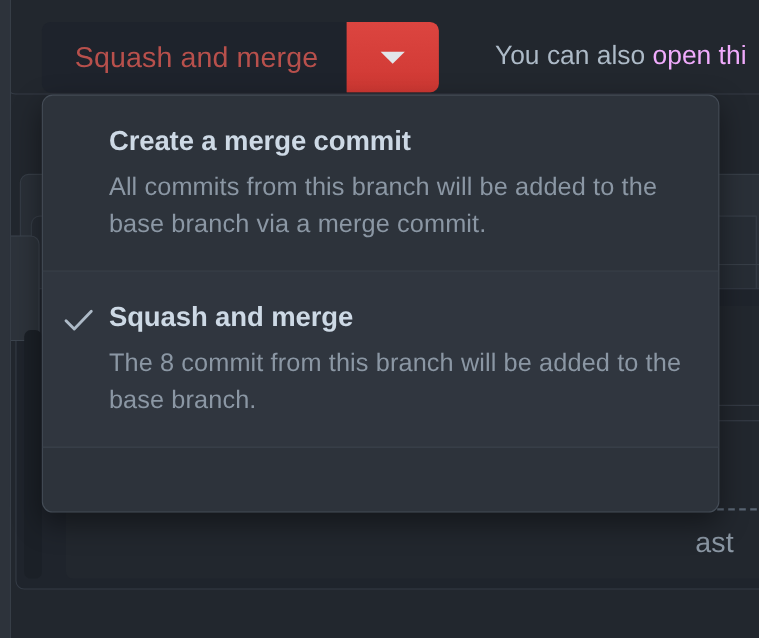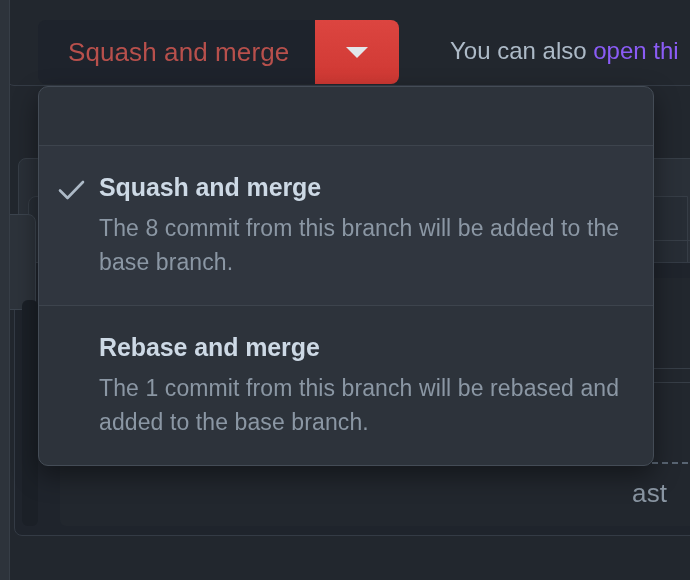--- a/index.html
+++ b/index.html
@@ -188,21 +188,21 @@
     position: absolute;
     left: 450px;
     top: 37px;
     font-size: 24px;
     color: #adbac7;
     white-space: nowrap;
     z-index: 5;
   }
 
   #merge-side-note .link {
-    color: #8b5cf6;
+    color: #f0abfc;
   }
 
   
   #merge-method-menu {
     position: absolute;
     left: 38px;
     top: 86px;
     width: 616px;
     background: #2d333b;
     border: 1px solid #444c56;
@@ -279,35 +279,35 @@
 </div>
 
 <div id="merge-side-note">
   <span>You can also </span><span class="link">open thi</span>
 </div>
 
 <div id="merge-method-menu">
 
   <div class="menu-item">
     <div class="check-slot"></div>
+    <div class="menu-text">
+      <div class="menu-title">Create a merge commit</div>
+      <div class="menu-desc">All commits from this branch will be added to the base branch via a merge commit.</div>
+    </div>
   </div>
 
   <div class="menu-item selected">
     <div class="check-slot">
       <svg width="30" height="24" viewBox="0 0 30 24">
         <path d="M3 12.5 L10.5 20 L26 4" fill="none" stroke="#adbac7" stroke-width="2.6" stroke-linecap="round" stroke-linejoin="round"></path>
       </svg>
     </div>
     <div class="menu-text">
       <div class="menu-title">Squash and merge</div>
       <div class="menu-desc">The 8 commit from this branch will be added to the base branch.</div>
     </div>
   </div>
 
   <div class="menu-item">
     <div class="check-slot"></div>
-    <div class="menu-text">
-      <div class="menu-title">Rebase and merge</div>
-      <div class="menu-desc">The 1 commit from this branch will be rebased and added to the base branch.</div>
-    </div>
   </div>
 
 </div>
 
 </body></html>

